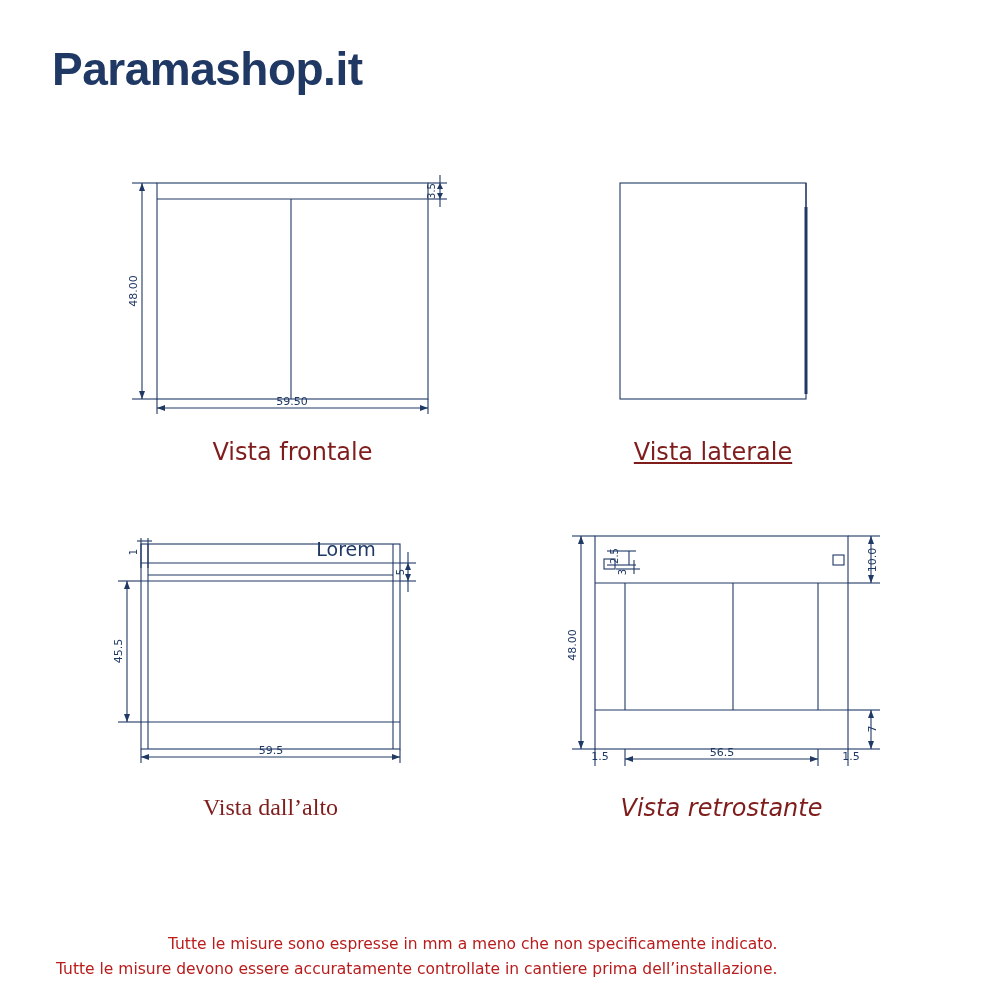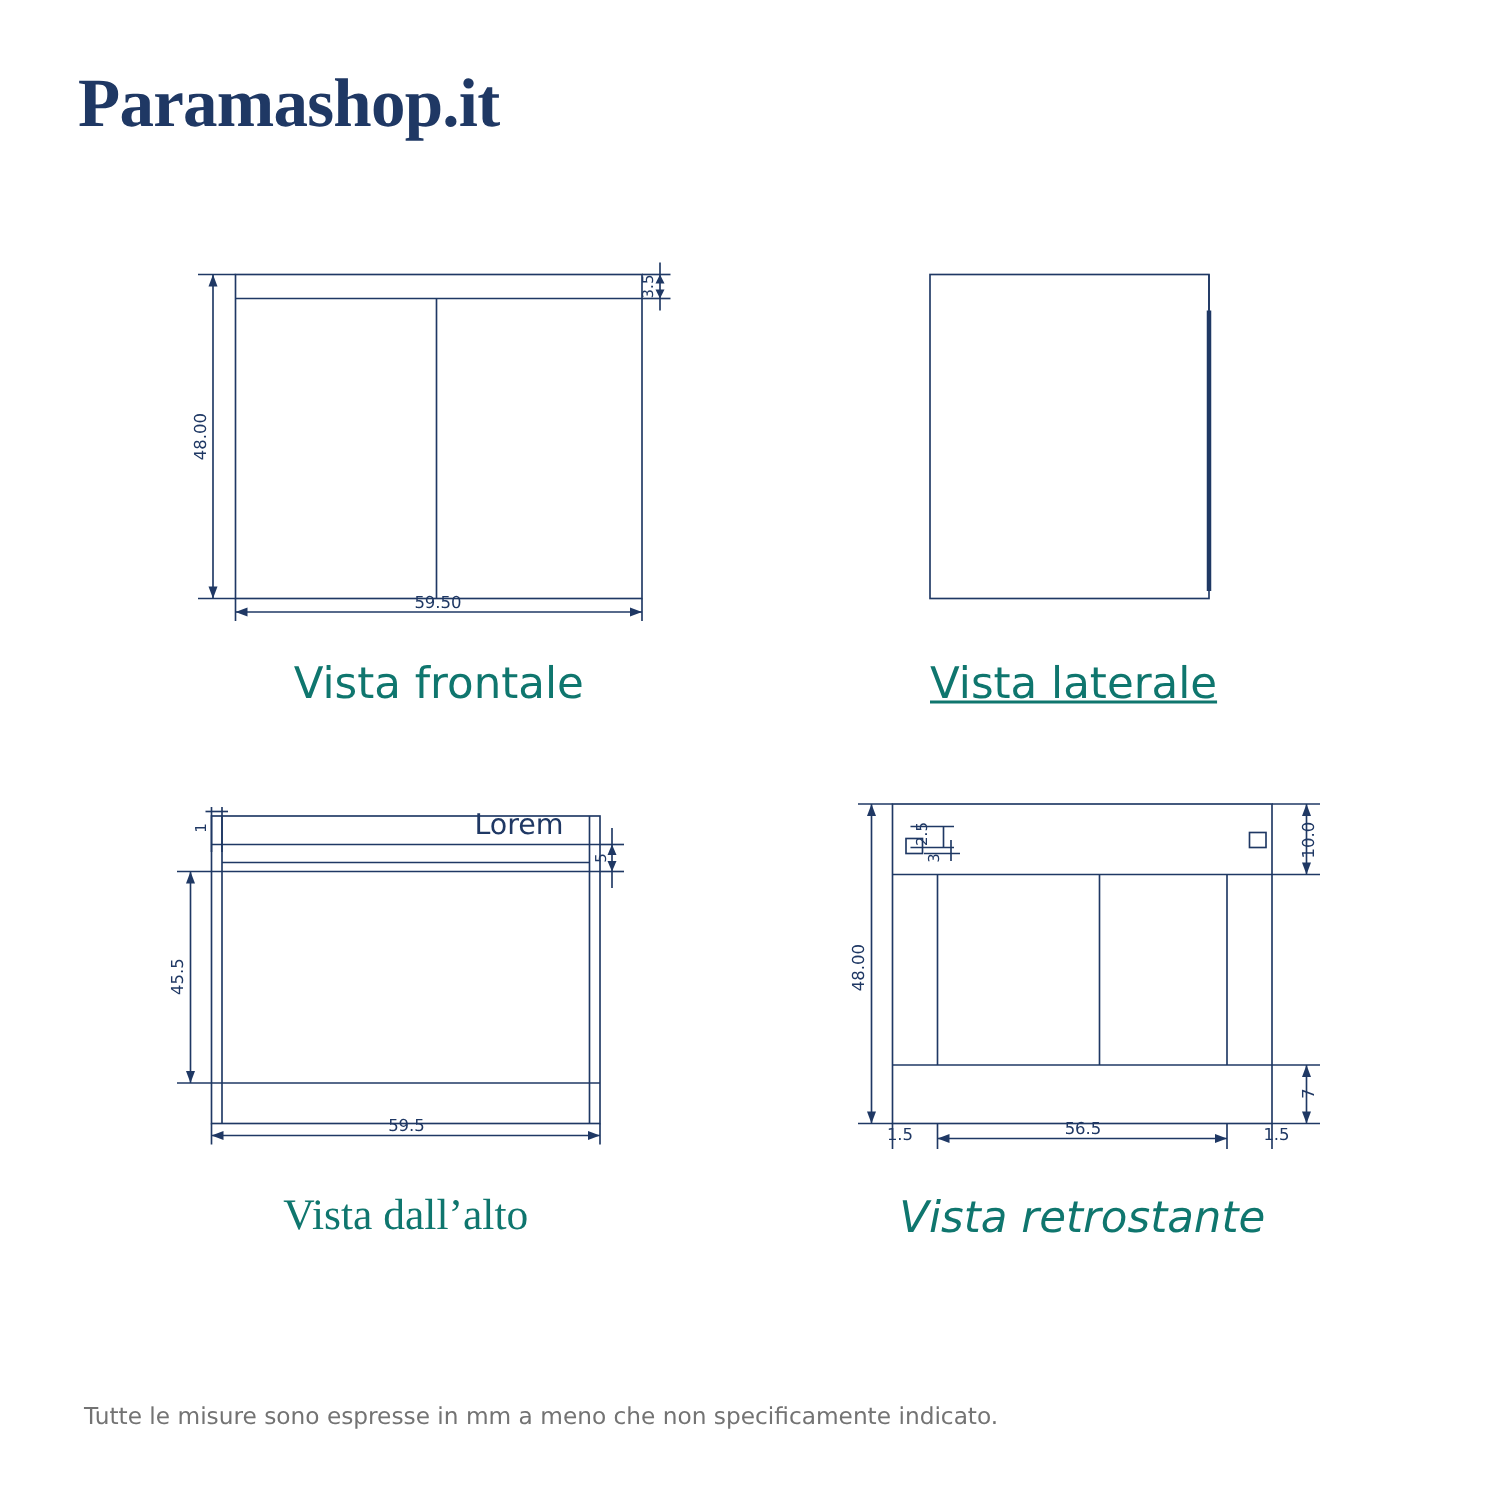--- a/index.html
+++ b/index.html
@@ -12,42 +12,42 @@
     height: 1000px;
     position: relative;
     font-family: "DejaVu Sans", sans-serif;
     color: #1f3864;
     overflow: hidden;
   }
   .logo {
     position: absolute;
     left: 52px;
     top: 42px;
-    font-family: Liberation Serif, serif;
+    font-family: Liberation Sans, sans-serif;
     font-weight: bold;
     font-size: 46px;
     letter-spacing: -0.5px;
     color: #1f3864;
     white-space: nowrap;
   }
   .caption {
     position: absolute;
-    font-size: 29px;
-    color: #0f766e;
+    font-size: 24px;
+    color: #7f1d1d;
     text-align: center;
     white-space: nowrap;
     font-family: "DejaVu Sans", sans-serif;
   }
   .notes {
     position: absolute;
     left: 56px;
     top: 932px;
     font-size: 15.5px;
     line-height: 25px;
-    color: #737373;
+    color: #b91c1c;
     font-family: "DejaVu Sans", sans-serif;
     text-align: right;
   }
   .svgwrap { position: absolute; left: 0; top: 0; }
   svg { display: block; overflow: visible; }
   text {
     font-family: "DejaVu Sans", sans-serif;
     fill: #1f3864;
   }
   .dimtxt { font-size: 11px; }
@@ -210,13 +210,14 @@
   <text class="dimtxt" x="876" y="729" text-anchor="middle" transform="rotate(-90 876 729)">7</text>
   <text class="dimtxt" x="600" y="760" text-anchor="middle">1.5</text>
   <text class="dimtxt" x="722" y="756" text-anchor="middle">56.5</text>
   <text class="dimtxt" x="851" y="760" text-anchor="middle">1.5</text>
 </svg>
 </div>
 <div class="caption" style="left:595px; top:794px; width:253px;font-style:italic;">Vista retrostante</div>
 
 <div class="notes">
   <div>Tutte le misure sono espresse in mm a meno che non specificamente indicato.</div>
+  <div>Tutte le misure devono essere accuratamente controllate in cantiere prima dell’installazione.</div>
 </div>
 
 </body></html>

